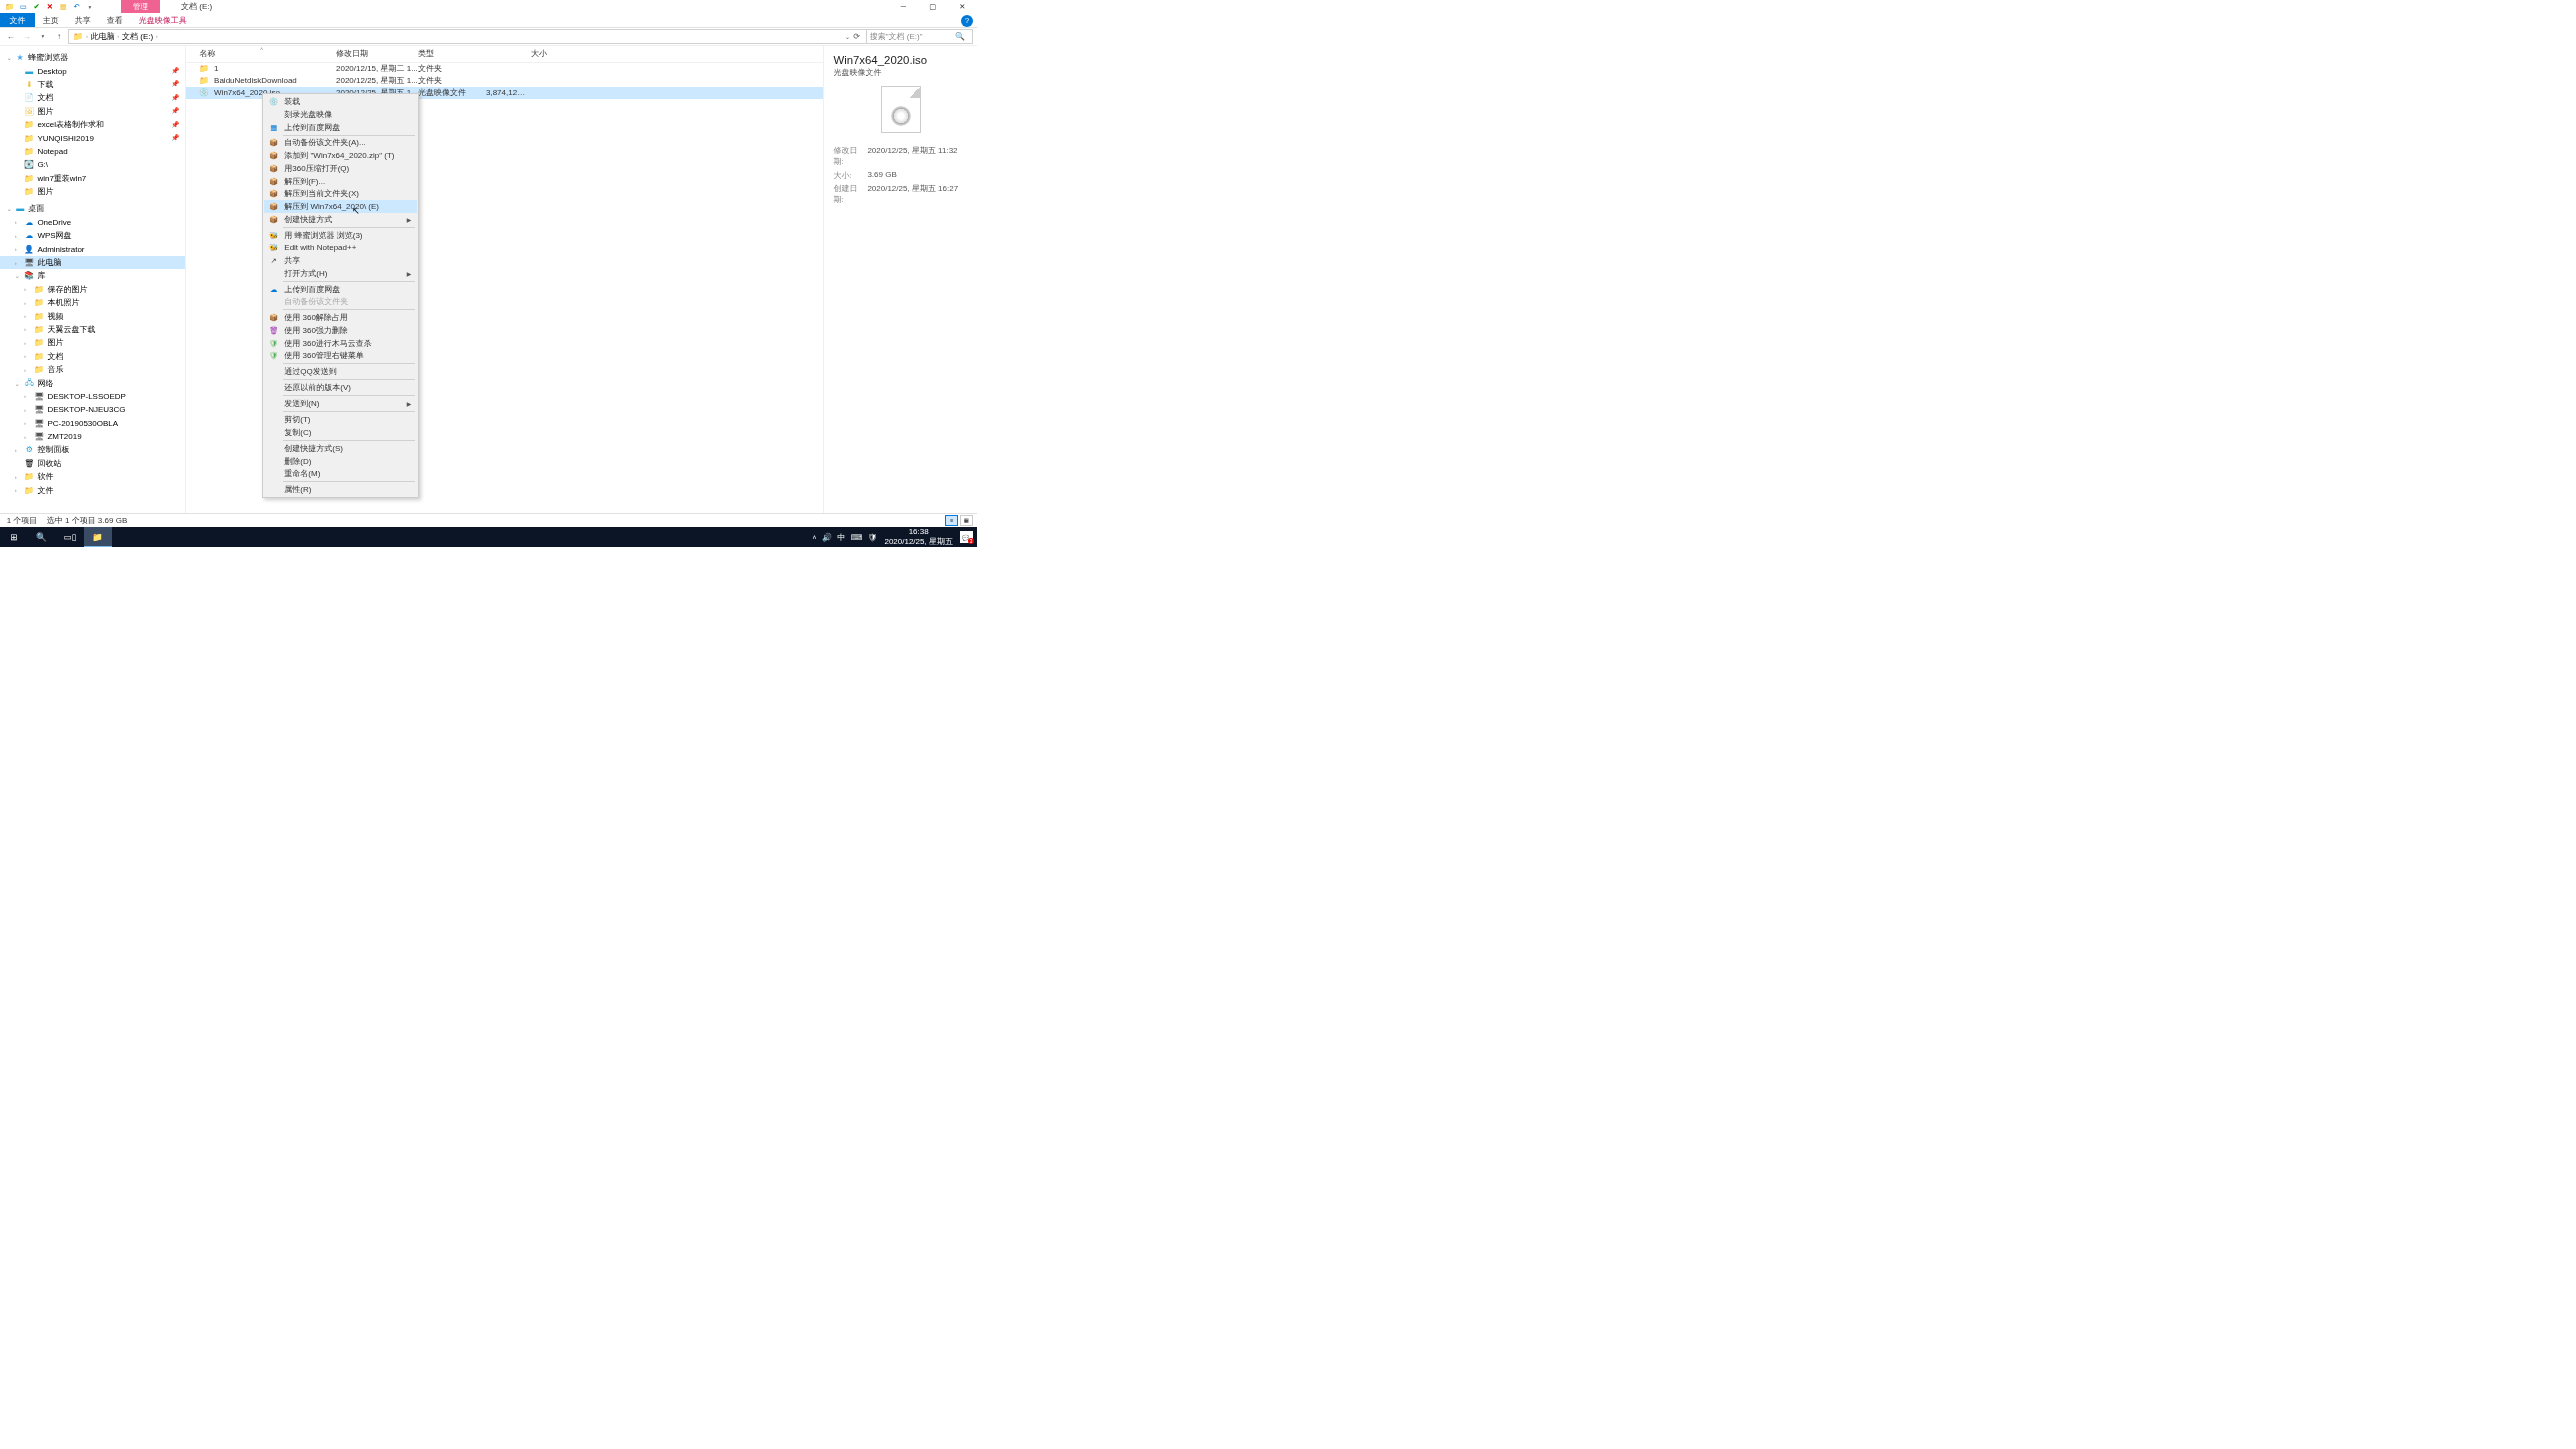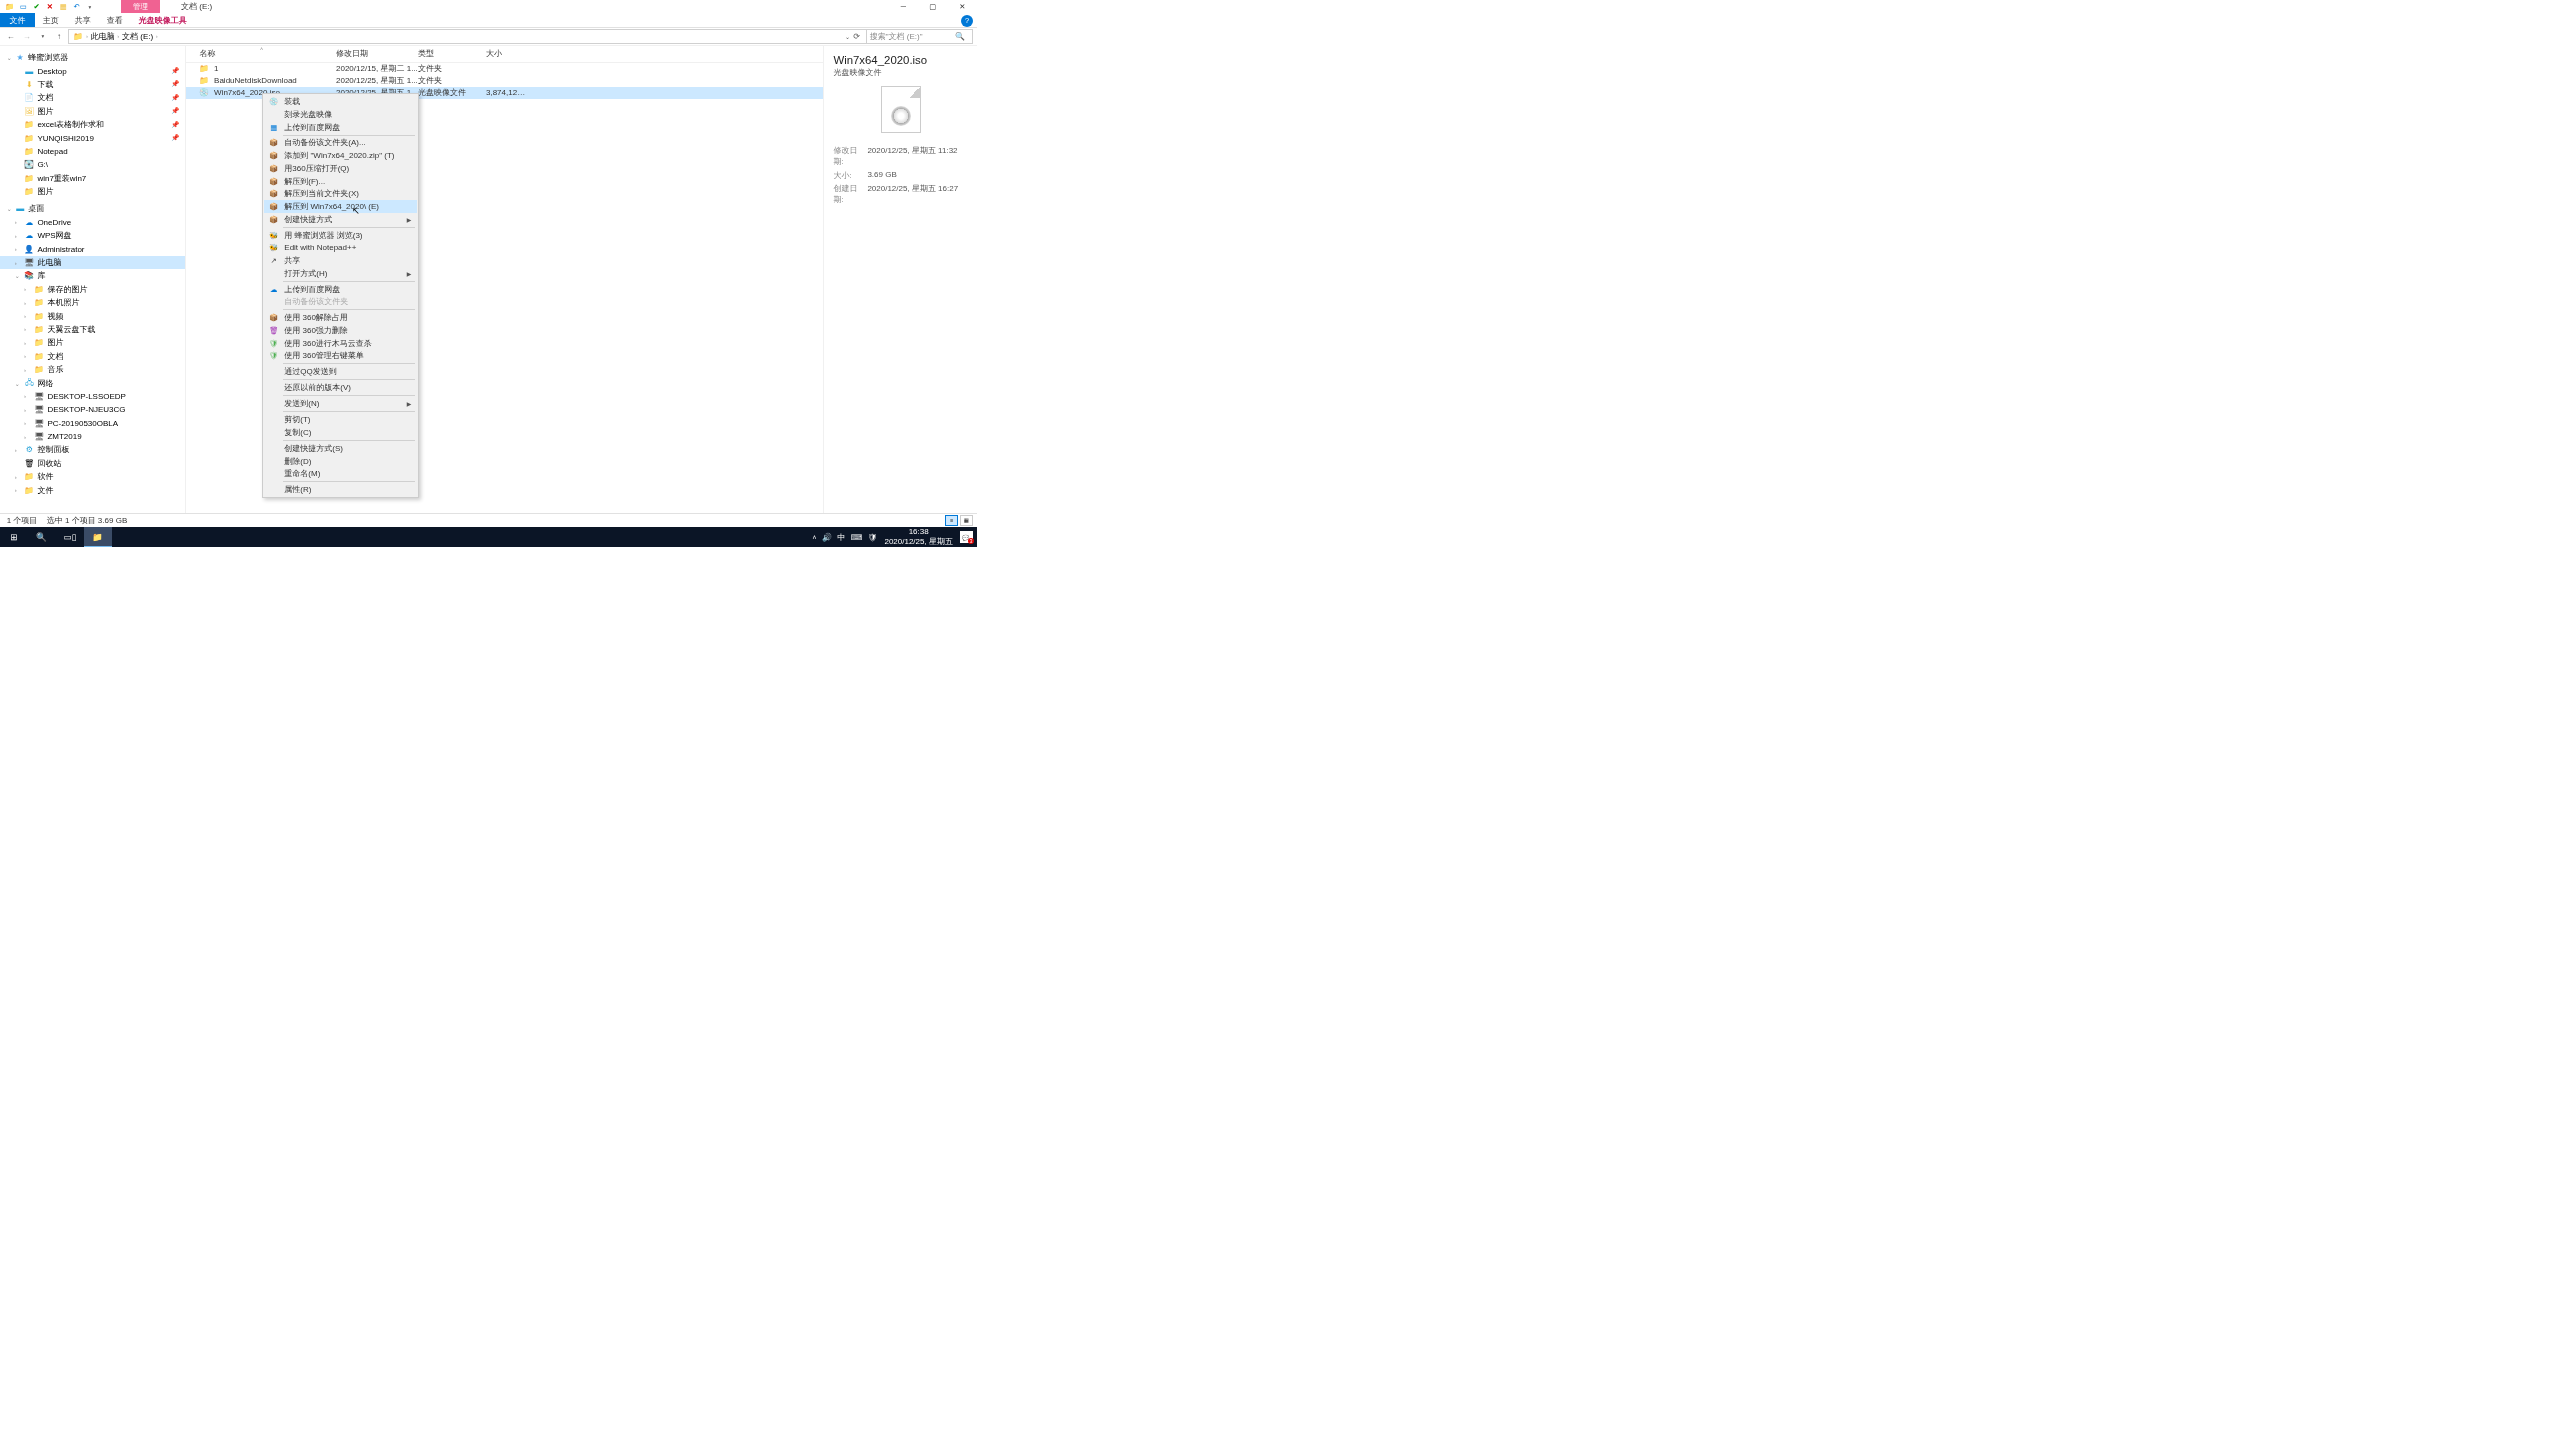--- a/index.html
+++ b/index.html
@@ -13,21 +13,21 @@
 .qat-close { color: #d00; font-weight: bold; }
 .ribbon-tab-context { position: absolute; left: 121px; top: 0; height: 13.4px; background: #f06292; color: #fff; padding: 0 12px; display: flex; align-items: center; font-size: 7.4px; }
 .win-title { position: absolute; left: 181px; top: 0; height: 13.4px; display: flex; align-items: center; font-size: 8px; color: #333; }
 .win-controls { position: absolute; right: 0; top: 0; display: flex; height: 13.4px; }
 .win-btn { width: 29.5px; height: 13.4px; display: flex; align-items: center; justify-content: center; font-size: 7.4px; color: #333; }
 .help-icon { width: 12px; height: 12px; border-radius: 50%; background: #0078d7; color: #fff; display: flex; align-items: center; justify-content: center; font-size: 7.4px; position: absolute; right: 4px; top: 14.8px; }
 
 .ribbon { height: 14.8px; background: #fff; display: flex; border-bottom: 0.7px solid #e1e1e1; }
 .ribbon-file { background: #0078d7; color: #fff; padding: 0 9.4px; display: flex; align-items: center; font-size: 8px; }
 .ribbon-tab { padding: 0 8px; display: flex; align-items: center; font-size: 8px; color: #333; }
-.ribbon-tab.tool { color: #c2185b; font-weight: bold; }
+.ribbon-tab.tool { color: #c2185b; }
 
 .addressbar { height: 17.4px; background: #fff; display: flex; align-items: center; padding: 0 4px; gap: 2.7px; border-bottom: 0.7px solid #f0f0f0; position: relative; }
 .nav-btn { width: 13.4px; color: #555; text-align: center; }
 .nav-btn.disabled { color: #bbb; }
 .path { display: flex; align-items: center; gap: 2.7px; flex: 1; border: 0.7px solid #d0d0d0; height: 14.8px; padding: 0 4px; }
 .path-folder-icon { color: #f0c040; }
 .path-sep { color: #999; font-size: 6px; }
 .path-dropdown { position: absolute; right: 127px; color: #555; }
 .refresh-btn { position: absolute; right: 117px; color: #555; }
 .search { position: absolute; right: 4px; width: 107px; height: 14.8px; border: 0.7px solid #d0d0d0; display: flex; align-items: center; padding: 0 2.7px; color: #888; }
@@ -51,21 +51,21 @@
 .ic-green { color: #4caf50; }
 .ic-cloud { color: #0078d7; }
 .ic-drive { color: #999; }
 .ic-net { color: #27a3d9; }
 
 .content { flex: 1; display: flex; flex-direction: column; position: relative; }
 .columns { height: 17.4px; display: flex; align-items: center; border-bottom: 0.7px solid #f0f0f0; color: #333; font-size: 8px; position: relative; }
 .col-name { width: 150px; padding-left: 13.4px; }
 .col-mod { width: 82px; }
 .col-type { width: 68px; }
-.col-size { width: 40px; text-align: left; }
+.col-size { width: 40px; text-align: left; margin-left: 45px; }
 .sort-ind { position: absolute; left: 74px; top: 0; font-size: 5.4px; color: #888; }
 .rows { flex: 1; }
 .row { height: 12px; display: flex; align-items: center; font-size: 8px; color: #333; }
 .row.selected { background: #cce8ff; }
 .row .rn { width: 150px; padding-left: 13.4px; display: flex; align-items: center; gap: 4px; white-space: nowrap; overflow: hidden; }
 .row .rm { width: 82px; white-space: nowrap; overflow: hidden; text-overflow: ellipsis; }
 .row .rt { width: 68px; }
 .row .rs { width: 40px; text-align: right; white-space: nowrap; overflow: hidden; text-overflow: ellipsis; }
 .ic-iso { color: #888; }
 

